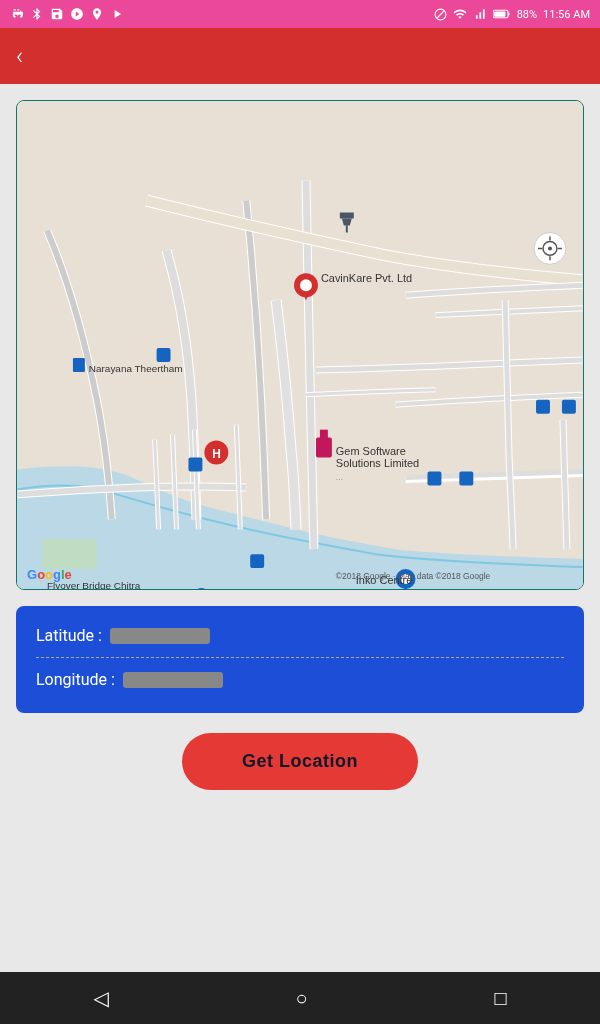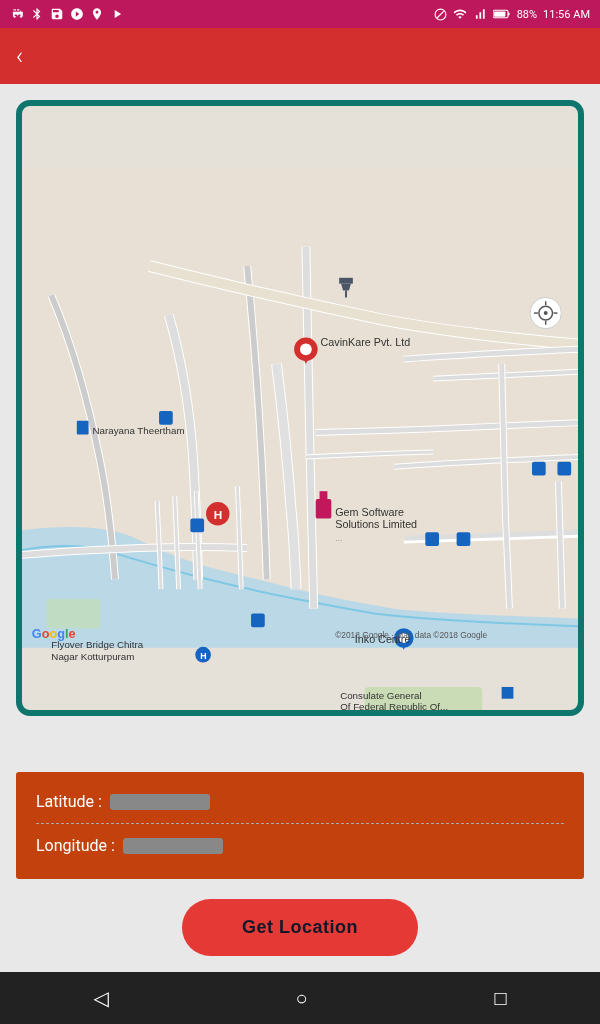--- a/index.html
+++ b/index.html
@@ -9,21 +9,21 @@
       height: 1024px;
       background: #e8e8e8;
       font-family: 'Roboto', Arial, sans-serif;
       overflow: hidden;
       display: flex;
       flex-direction: column;
     }
 
     
     .status-bar {
-      background: #be185d;
+      background: #ec4899;
       height: 28px;
       display: flex;
       align-items: center;
       justify-content: space-between;
       padding: 0 10px;
       flex-shrink: 0;
     }
     .status-bar-left {
       display: flex;
       gap: 6px;
@@ -69,41 +69,40 @@
       padding: 16px;
       display: flex;
       flex-direction: column;
       gap: 16px;
       overflow: hidden;
     }
 
     
     .map-container {
       background: #e5e0d8;
-      border-radius: 14px;
+      border-radius: 8px;
       overflow: hidden;
-      height: 616px;
+      height: 490px;
       flex-shrink: 0;
       position: relative;
-      border: 6px solid #0f766e;
+      border: 1px solid #0f766e;
     }
 
     .map-svg {
       width: 100%;
       height: 100%;
     }
 
     
     .info-panel {
-      background: #c2410c;
-      border-radius: 3px;
+      background: #1d4ed8;
+      border-radius: 8px;
       padding: 20px 20px;
       color: white;
       flex-shrink: 0;
-      margin-top: 40px;
     }
     .info-row {
       display: flex;
       align-items: center;
       gap: 8px;
       margin-bottom: 4px;
     }
     .info-label {
       font-size: 16px;
       color: white;

